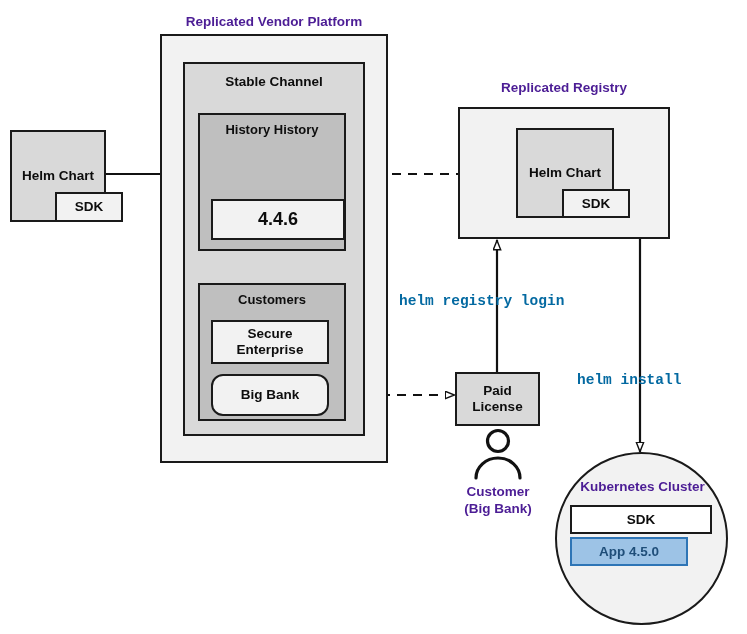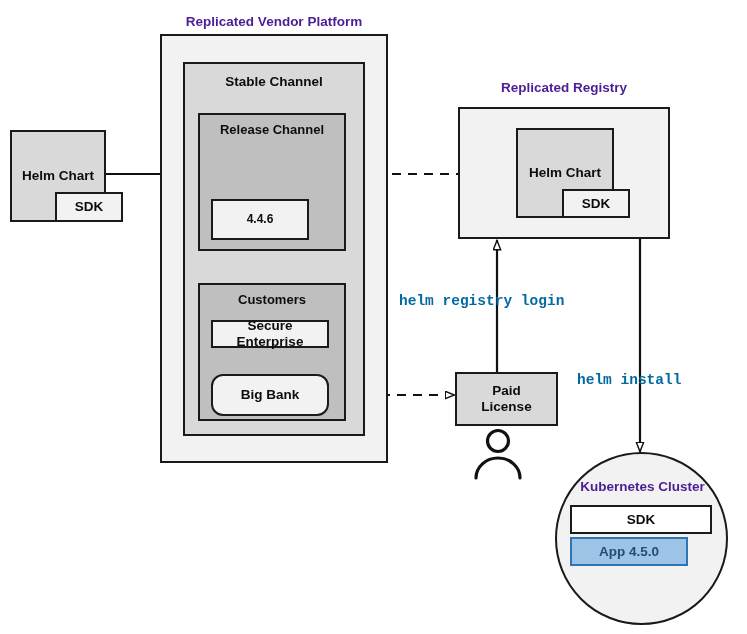--- a/index.html
+++ b/index.html
@@ -111,58 +111,62 @@
 
   <div class="caption" style="left:160px; top:14px; width:228px;">Replicated Vendor Platform</div>
 
   <div class="box fill-f2" style="left:160px; top:34px; width:228px; height:429px;"></div>
 
   <div class="box fill-d9 lbl-top" style="left:183px; top:62px; width:182px; height:374px; font-size:13.5px; padding-top:10px;">
     <span>Stable Channel</span>
   </div>
 
   <div class="box fill-bf lbl-top" style="left:198px; top:113px; width:148px; height:138px; font-size:13px; padding-top:8px;">
-    <span>Release Channel</span>
+    <span>History History</span>
   </div>
-  <div class="box fill-f2" style="left:211px; top:199px; width:98px; height:41px; font-size:12px;">
+  <div class="box fill-f2" style="left:211px; top:199px; width:134px; height:41px; font-size:18px;">
     <span>4.4.6</span>
   </div>
 
   <div class="box fill-bf lbl-top" style="left:198px; top:283px; width:148px; height:138px; font-size:13px; padding-top:8px;">
     <span>Customers</span>
   </div>
-  <div class="box fill-f2" style="left:211px; top:320px; width:118px; height:28px; font-size:13.5px;align-items:center;">
+  <div class="box fill-f2" style="left:211px; top:320px; width:118px; height:44px; font-size:13.5px;align-items:center;">
     <span>Secure Enterprise</span>
   </div>
   <div class="box fill-f2" style="left:211px; top:374px; width:118px; height:42px; font-size:13.5px;border-radius:12px;">
     <span>Big Bank</span>
   </div>
 
   <div class="caption" style="left:458px; top:80px; width:212px;">Replicated Registry</div>
 
   <div class="box fill-f2" style="left:458px; top:107px; width:212px; height:132px;"></div>
   <div class="box fill-d9" style="left:516px; top:128px; width:98px; height:90px; font-size:13.5px;">
     <span>Helm Chart</span>
   </div>
   <div class="box fill-f2" style="left:562px; top:189px; width:68px; height:29px; font-size:13.5px;">
     <span>SDK</span>
   </div>
 
   <div class="mono" style="left:399px; top:293px;">helm registry login</div>
   <div class="mono" style="left:577px; top:344px;margin-top:28px;">helm install</div>
 
-  <div class="box fill-d9" style="left:455px; top:372px; width:103px; height:54px; font-size:13.5px; flex-direction:column;">
+  <div class="box fill-d9" style="left:455px; top:372px; width:85px; height:54px; font-size:13.5px; flex-direction:column;">
     <span>Paid</span>
     <span>License</span>
   </div>
 
   <svg class="person" style="left:470px; top:428px;" width="56" height="52" viewBox="0 0 56 52">
     <circle cx="28" cy="13" r="10.5" fill="#ffffff" stroke="#111111" stroke-width="3.2"></circle>
     <path d="M6,50 a22,20 0 0 1 44,0" fill="#ffffff" stroke="#111111" stroke-width="3.2" stroke-linecap="round"></path>
   </svg>
+  <div class="caption" style="left:440px; top:484px; width:116px;">
+    <div>Customer</div>
+    <div>(Big Bank)</div>
+  </div>
 
   <div class="circle" style="left:555px; top:452px; width:173px; height:173px;"></div>
   <div class="caption" style="left:570px; top:479px; width:145px;">Kubernetes Cluster</div>
   <div class="box fill-white" style="left:570px; top:505px; width:142px; height:29px; font-size:13.5px;">
     <span>SDK</span>
   </div>
   <div class="box fill-blue" style="left:570px; top:537px; width:118px; height:29px; font-size:13.5px;">
     <span>App 4.5.0</span>
   </div>
 

